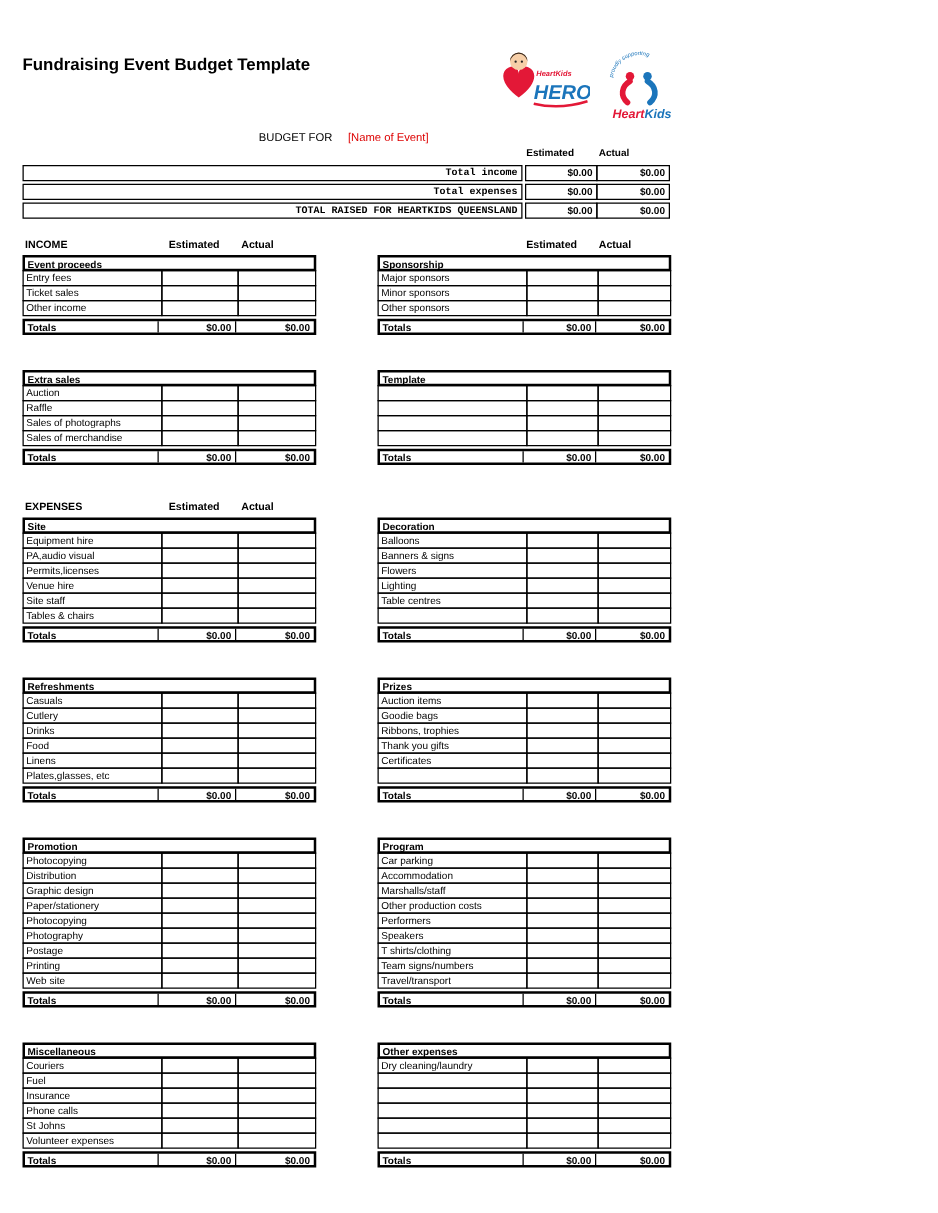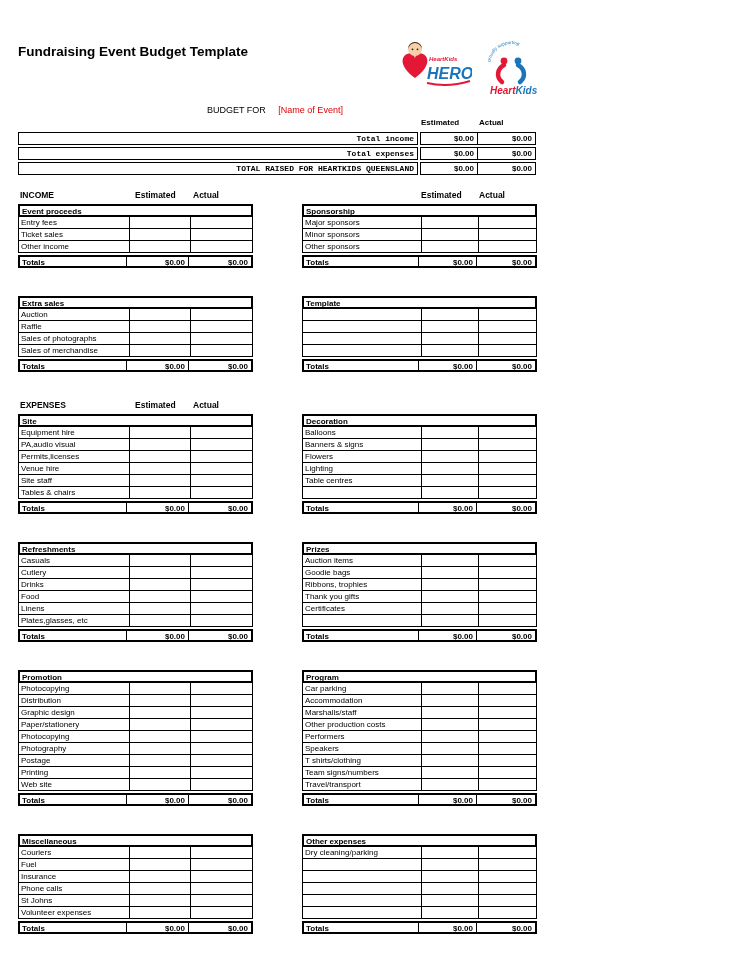--- a/index.html
+++ b/index.html
@@ -513,21 +513,21 @@
             </div>
             <div class="t-totals">
               <div class="tot-lbl">Totals</div>
               <div class="t-cell est">$0.00</div>
               <div class="t-cell actc">$0.00</div>
             </div>
           </div>
           <div class="btable right">
             <div class="t-head">Other expenses</div>
             <div class="t-row">
-              <div class="t-lbl">Dry cleaning/parking</div>
+              <div class="t-lbl">Dry cleaning/laundry</div>
               <div class="t-cell est"></div>
               <div class="t-cell actc"></div>
             </div>
             <div class="t-row">
               <div class="t-lbl"></div>
               <div class="t-cell est"></div>
               <div class="t-cell actc"></div>
             </div>
             <div class="t-row">
               <div class="t-lbl"></div>

